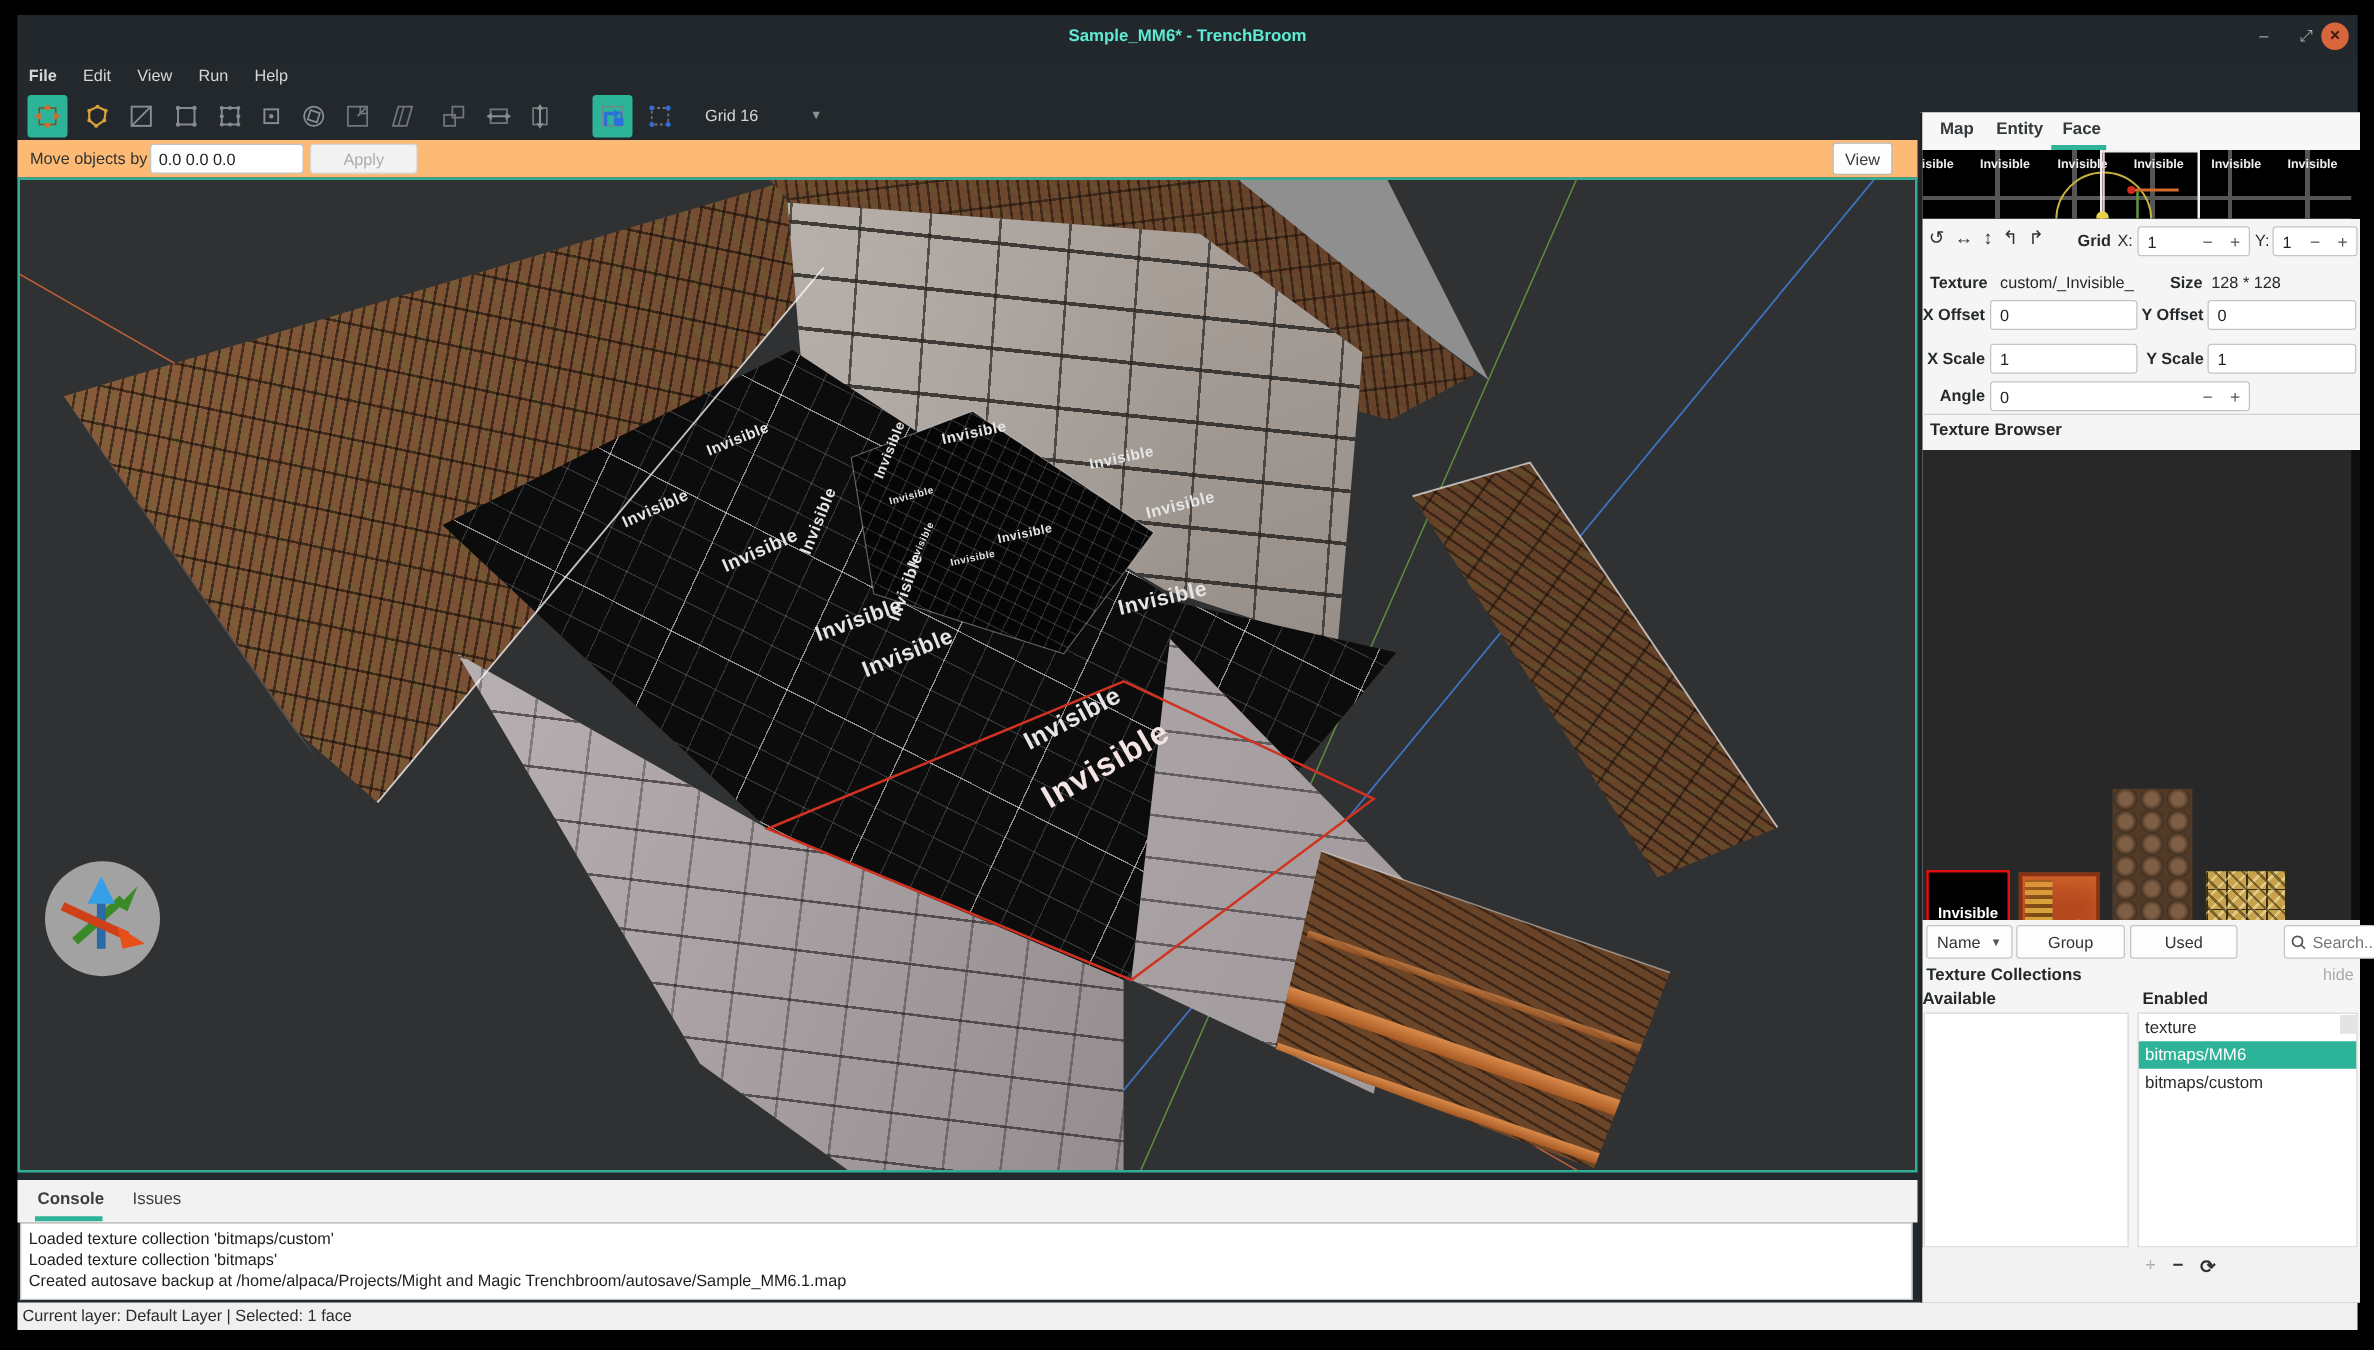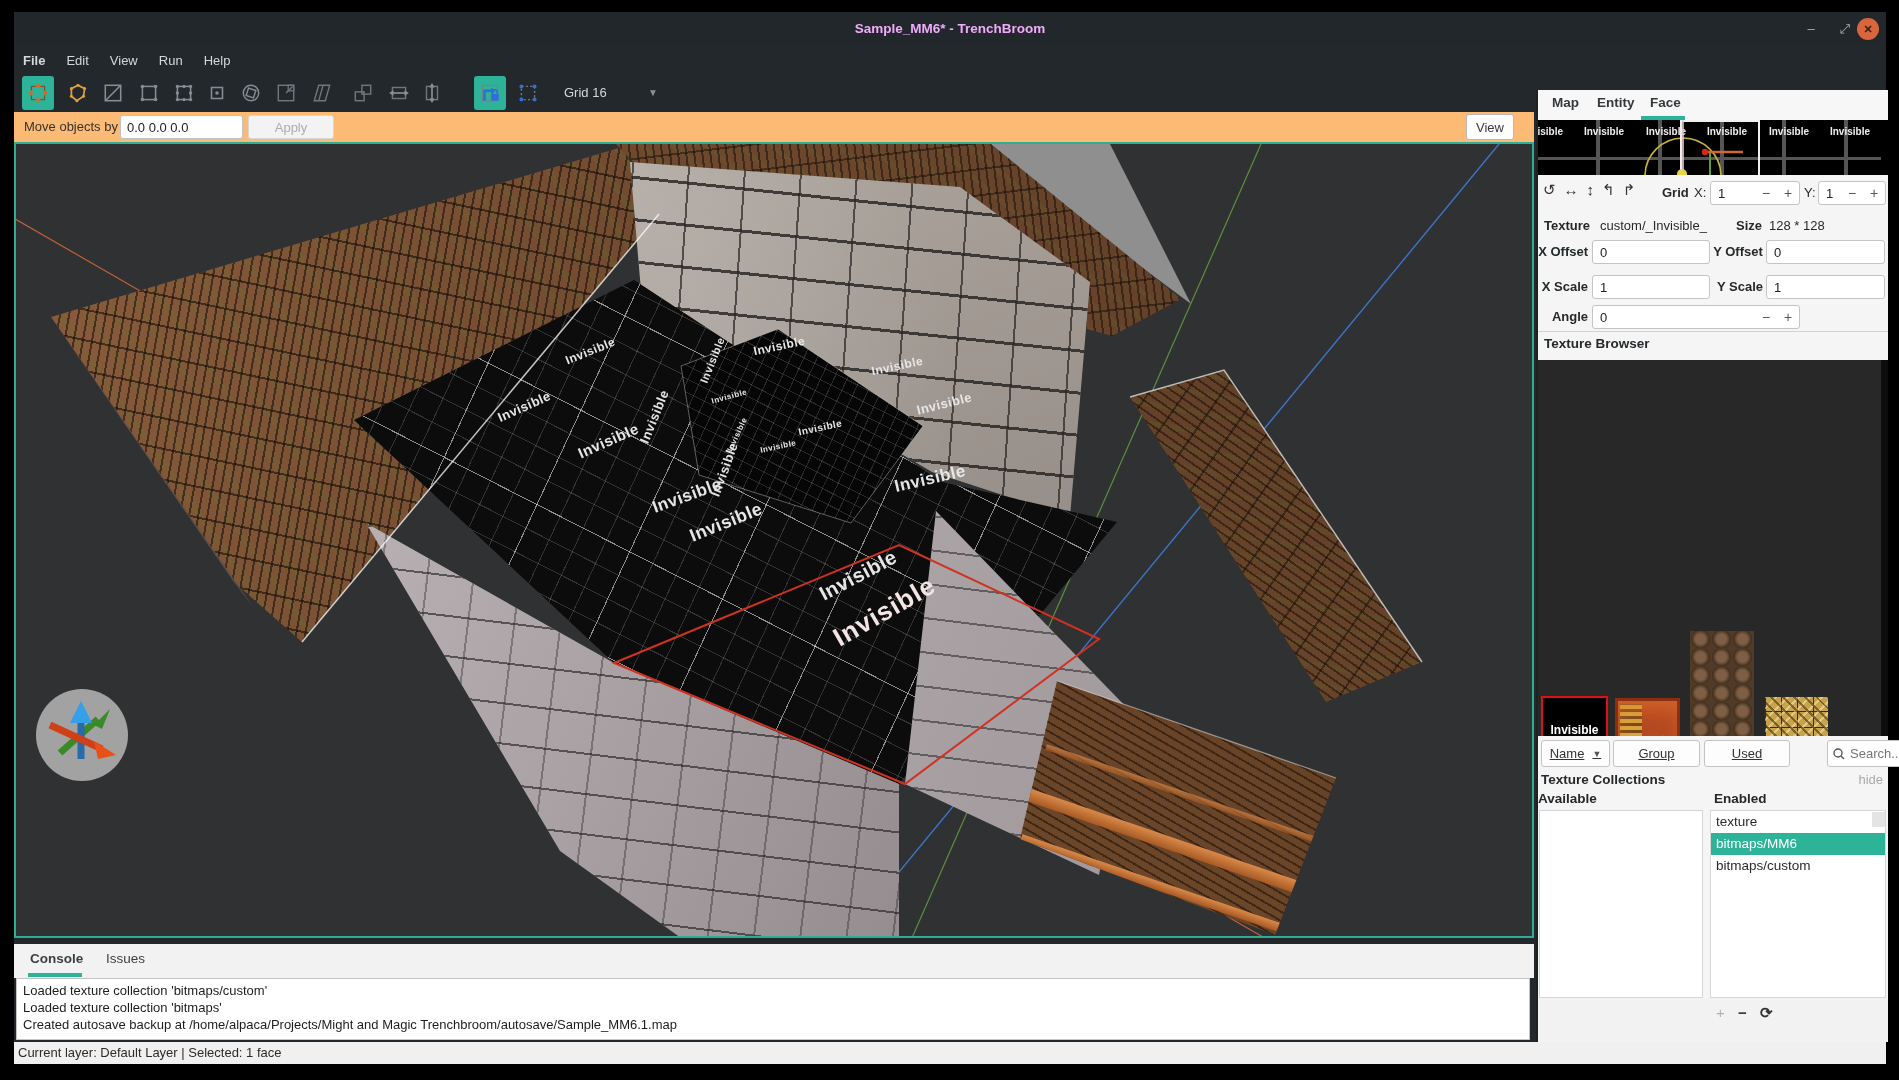--- a/index.html
+++ b/index.html
@@ -2,21 +2,21 @@
 <html><head>
 <meta charset="utf-8">
 <style>
   html,body{margin:0;padding:0;background:#000;width:1899px;height:1080px;overflow:hidden;
     font-family:"Liberation Sans",sans-serif;-webkit-font-smoothing:antialiased;}
   .abs{position:absolute;}
   
   #window{position:absolute;left:14px;top:12px;width:1872px;height:1052px;background:#23282c;}
   #titlebar{position:absolute;left:14px;top:12px;width:1872px;height:34px;background:#22272b;}
   #title{position:absolute;left:0;top:0;width:100%;height:34px;line-height:34px;text-align:center;
-    color:#f0abfc;font-size:13.5px;font-weight:bold;}
+    color:#5eead4;font-size:13.5px;font-weight:bold;}
   .winbtn{position:absolute;top:6px;width:22px;height:22px;line-height:22px;text-align:center;color:#aab0b4;font-size:13px;}
   #btn-close{background:#d8653c;border-radius:50%;color:#3a1d12;font-weight:bold;font-size:11px;}
   #menubar{position:absolute;left:14px;top:46px;width:1872px;height:28px;background:#23282c;display:flex;align-items:center;}
   .menu-item{color:#d4d8da;font-size:13px;margin-left:21px;}
   .menu-item:first-child{margin-left:9px;font-weight:bold;}
   
   #toolbar{position:absolute;left:14px;top:74px;width:1872px;height:38px;background:#23282c;}
   .tbtn{position:absolute;top:2px;width:32px;height:34px;display:flex;align-items:center;justify-content:center;border-radius:3px;}
   .tbtn.sel{background:#2cb398;}
   #grid-dd{position:absolute;top:0;height:38px;line-height:38px;color:#d4d8da;font-size:13px;}
@@ -105,21 +105,21 @@
   .fa-input{position:absolute;height:24px;background:#fff;border:1px solid #c4c4c4;border-radius:3px;display:flex;align-items:center;box-sizing:border-box;}
   .fa-input .val{flex:1;padding-left:7px;font-size:13px;color:#222;}
   .fa-input .step{width:22px;text-align:center;color:#555;font-size:14px;}
   .fa-icons{position:absolute;left:5px;top:91px;font-size:15px;color:#333;letter-spacing:8px;}
   #attrs-divider{position:absolute;left:0;top:241px;width:100%;height:1px;background:#d2d2d2;}
   #tb-header{position:absolute;left:6px;top:246px;font-size:13.5px;font-weight:bold;color:#26292b;}
   #browser{position:absolute;left:0;top:270px;width:350px;height:376px;background:#282828;overflow:hidden;}
   .thumb{position:absolute;box-sizing:border-box;}
   #browser-gutter{position:absolute;right:0;top:0;width:7px;height:100%;background:#0d0d0d;}
   .bbtn{position:absolute;top:650px;height:27px;background:#fdfdfd;border:1px solid #c4c4c4;border-radius:3px;
-    font-size:13px;color:#333;display:flex;align-items:center;justify-content:center;box-sizing:border-box;text-decoration:underline;}
+    font-size:13px;color:#333;display:flex;align-items:center;justify-content:center;box-sizing:border-box;}
   #search-box{position:absolute;left:256px;top:650px;width:90px;height:27px;background:#fff;border:1px solid #c4c4c4;
     border-radius:3px;display:flex;align-items:center;box-sizing:border-box;margin-left:33px;}
   #search-box input{border:0;outline:0;width:60px;font-size:13px;color:#333;font-family:"Liberation Sans",sans-serif;}
   #tc-header{position:absolute;left:3px;top:682px;font-size:13.5px;font-weight:bold;color:#26292b;}
   #tc-hide{position:absolute;right:5px;top:682px;font-size:13px;color:#a9a9a9;}
   .col-h{position:absolute;top:701px;font-size:13.5px;font-weight:bold;color:#26292b;}
   .tc-list{position:absolute;top:720px;height:188px;background:#fff;border:1px solid #d6d6d6;box-sizing:border-box;}
   .tc-item{height:22px;line-height:22px;font-size:13.5px;color:#2b2b2b;padding-left:5px;}
   .tc-item.sel{background:#2cb398;color:#fff;}
   #tc-scrollnub{position:absolute;left:334px;top:722px;width:13px;height:15px;background:#e4e4e4;}

